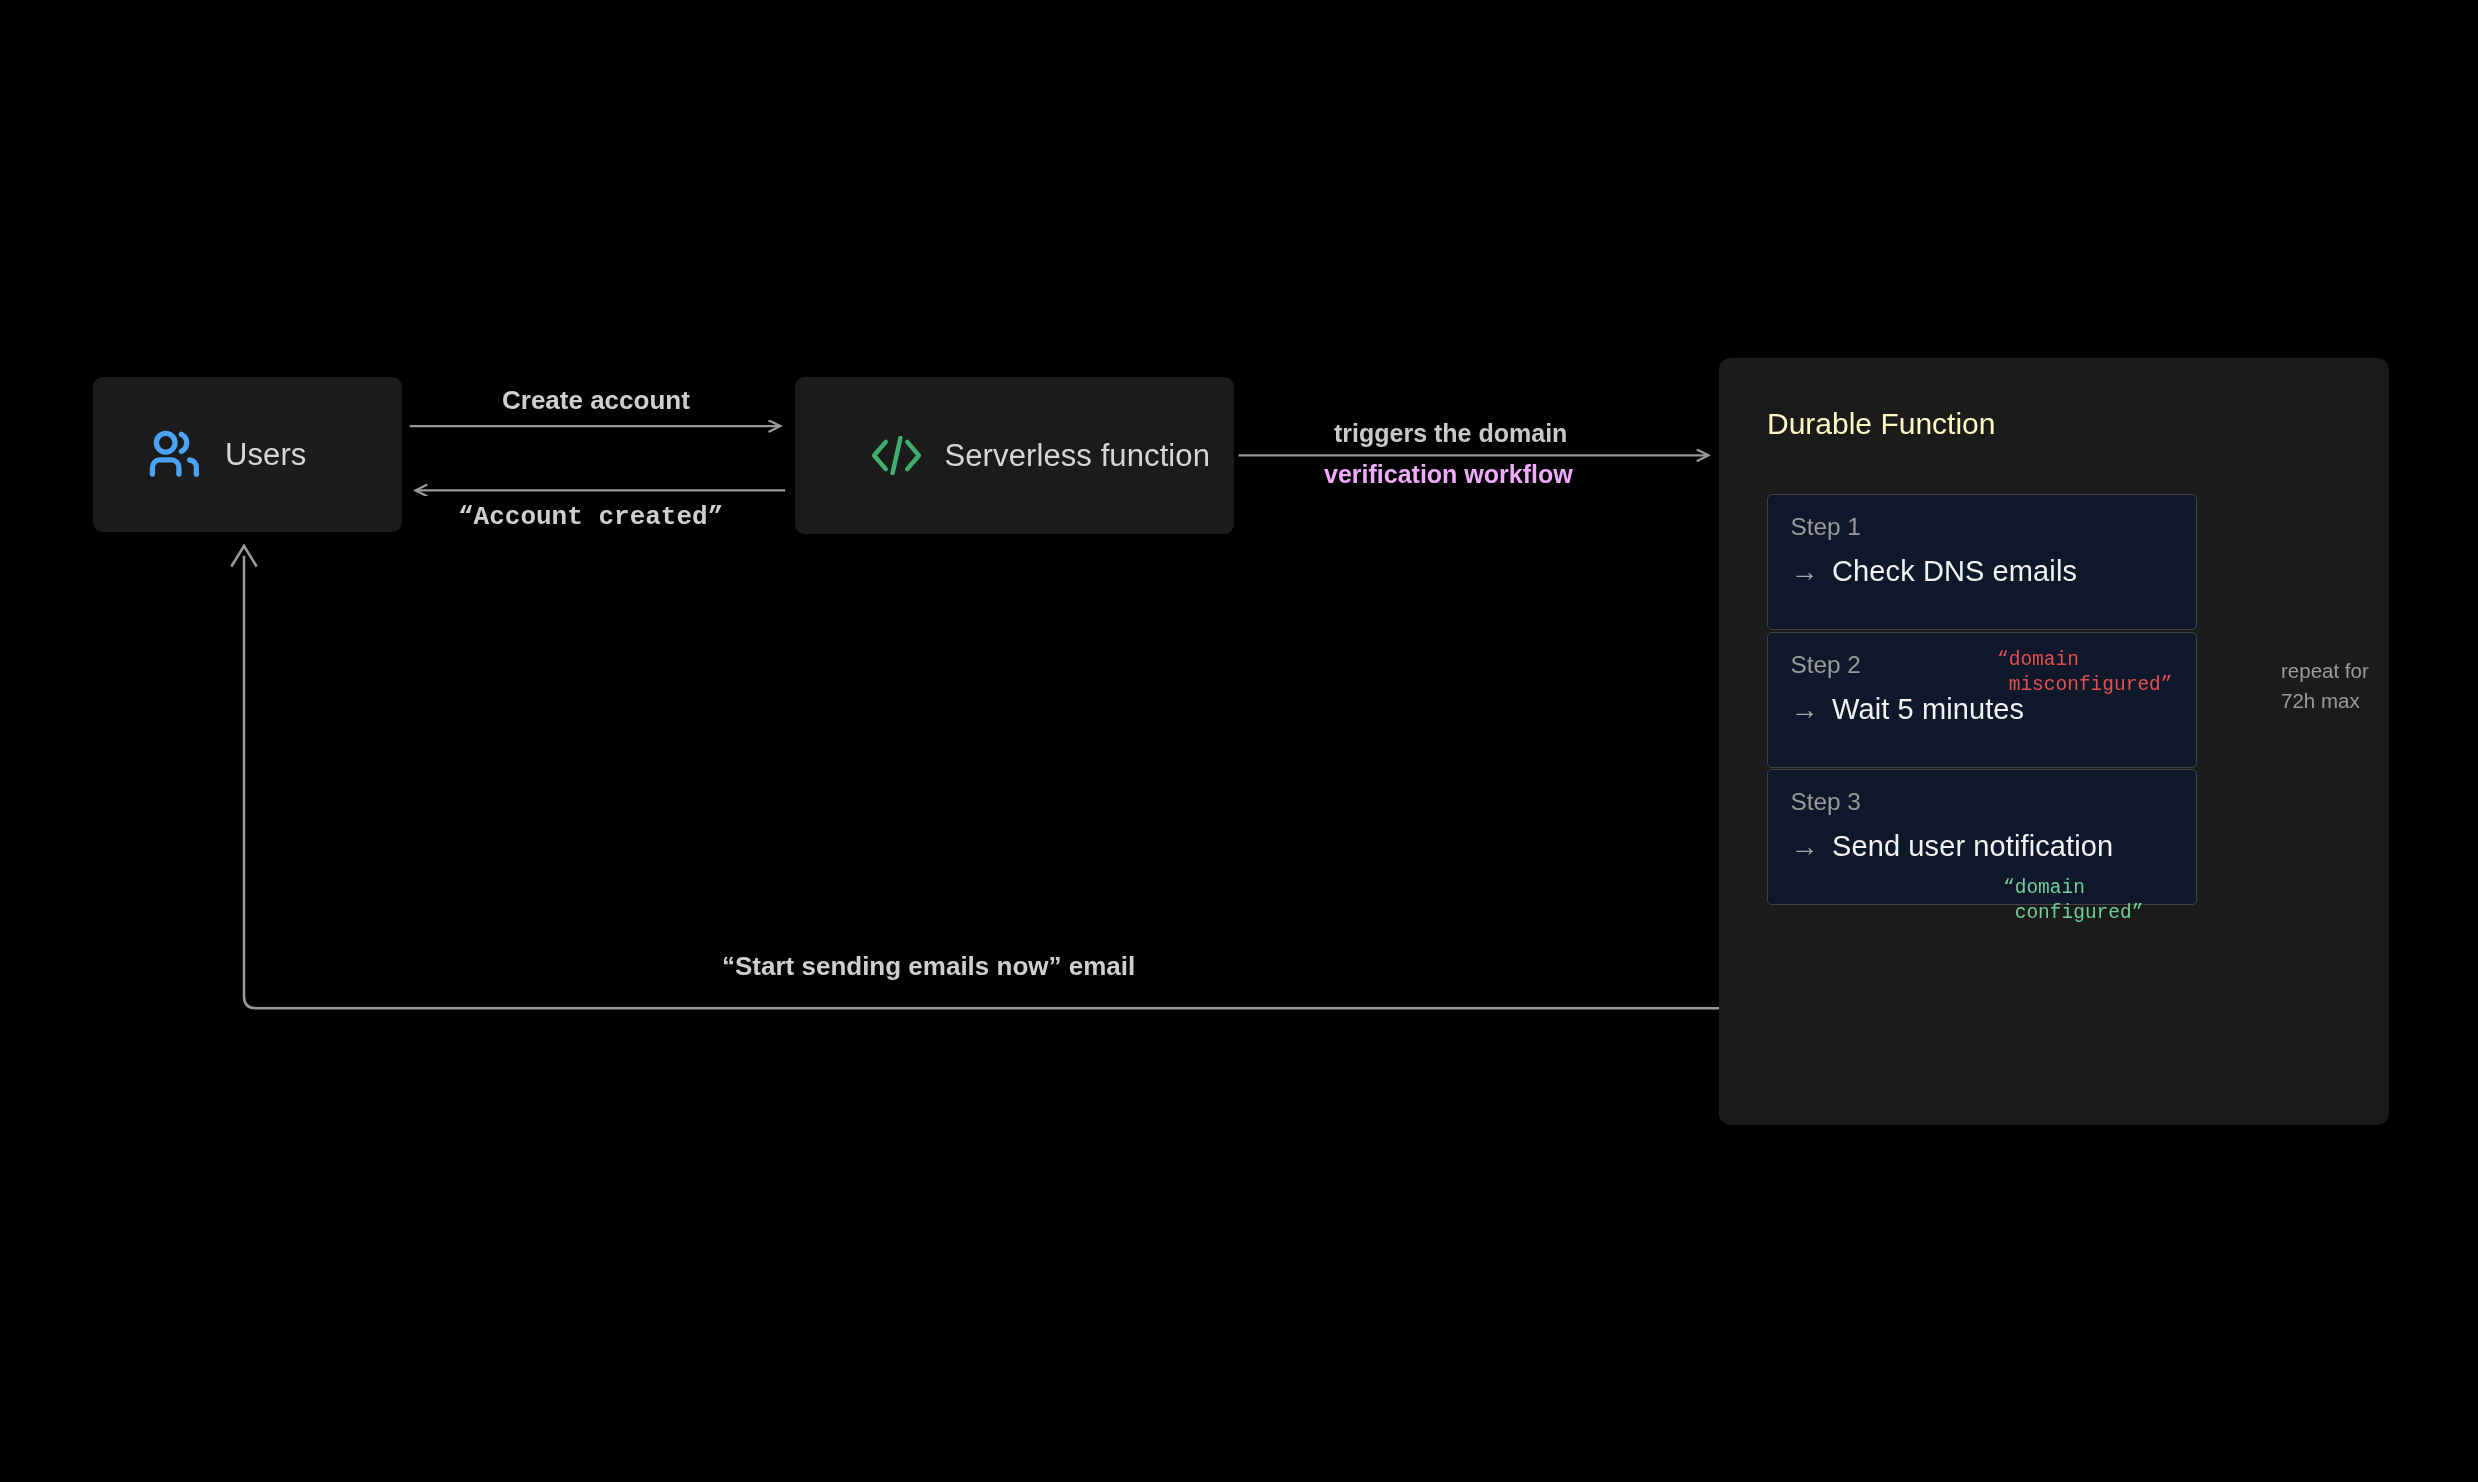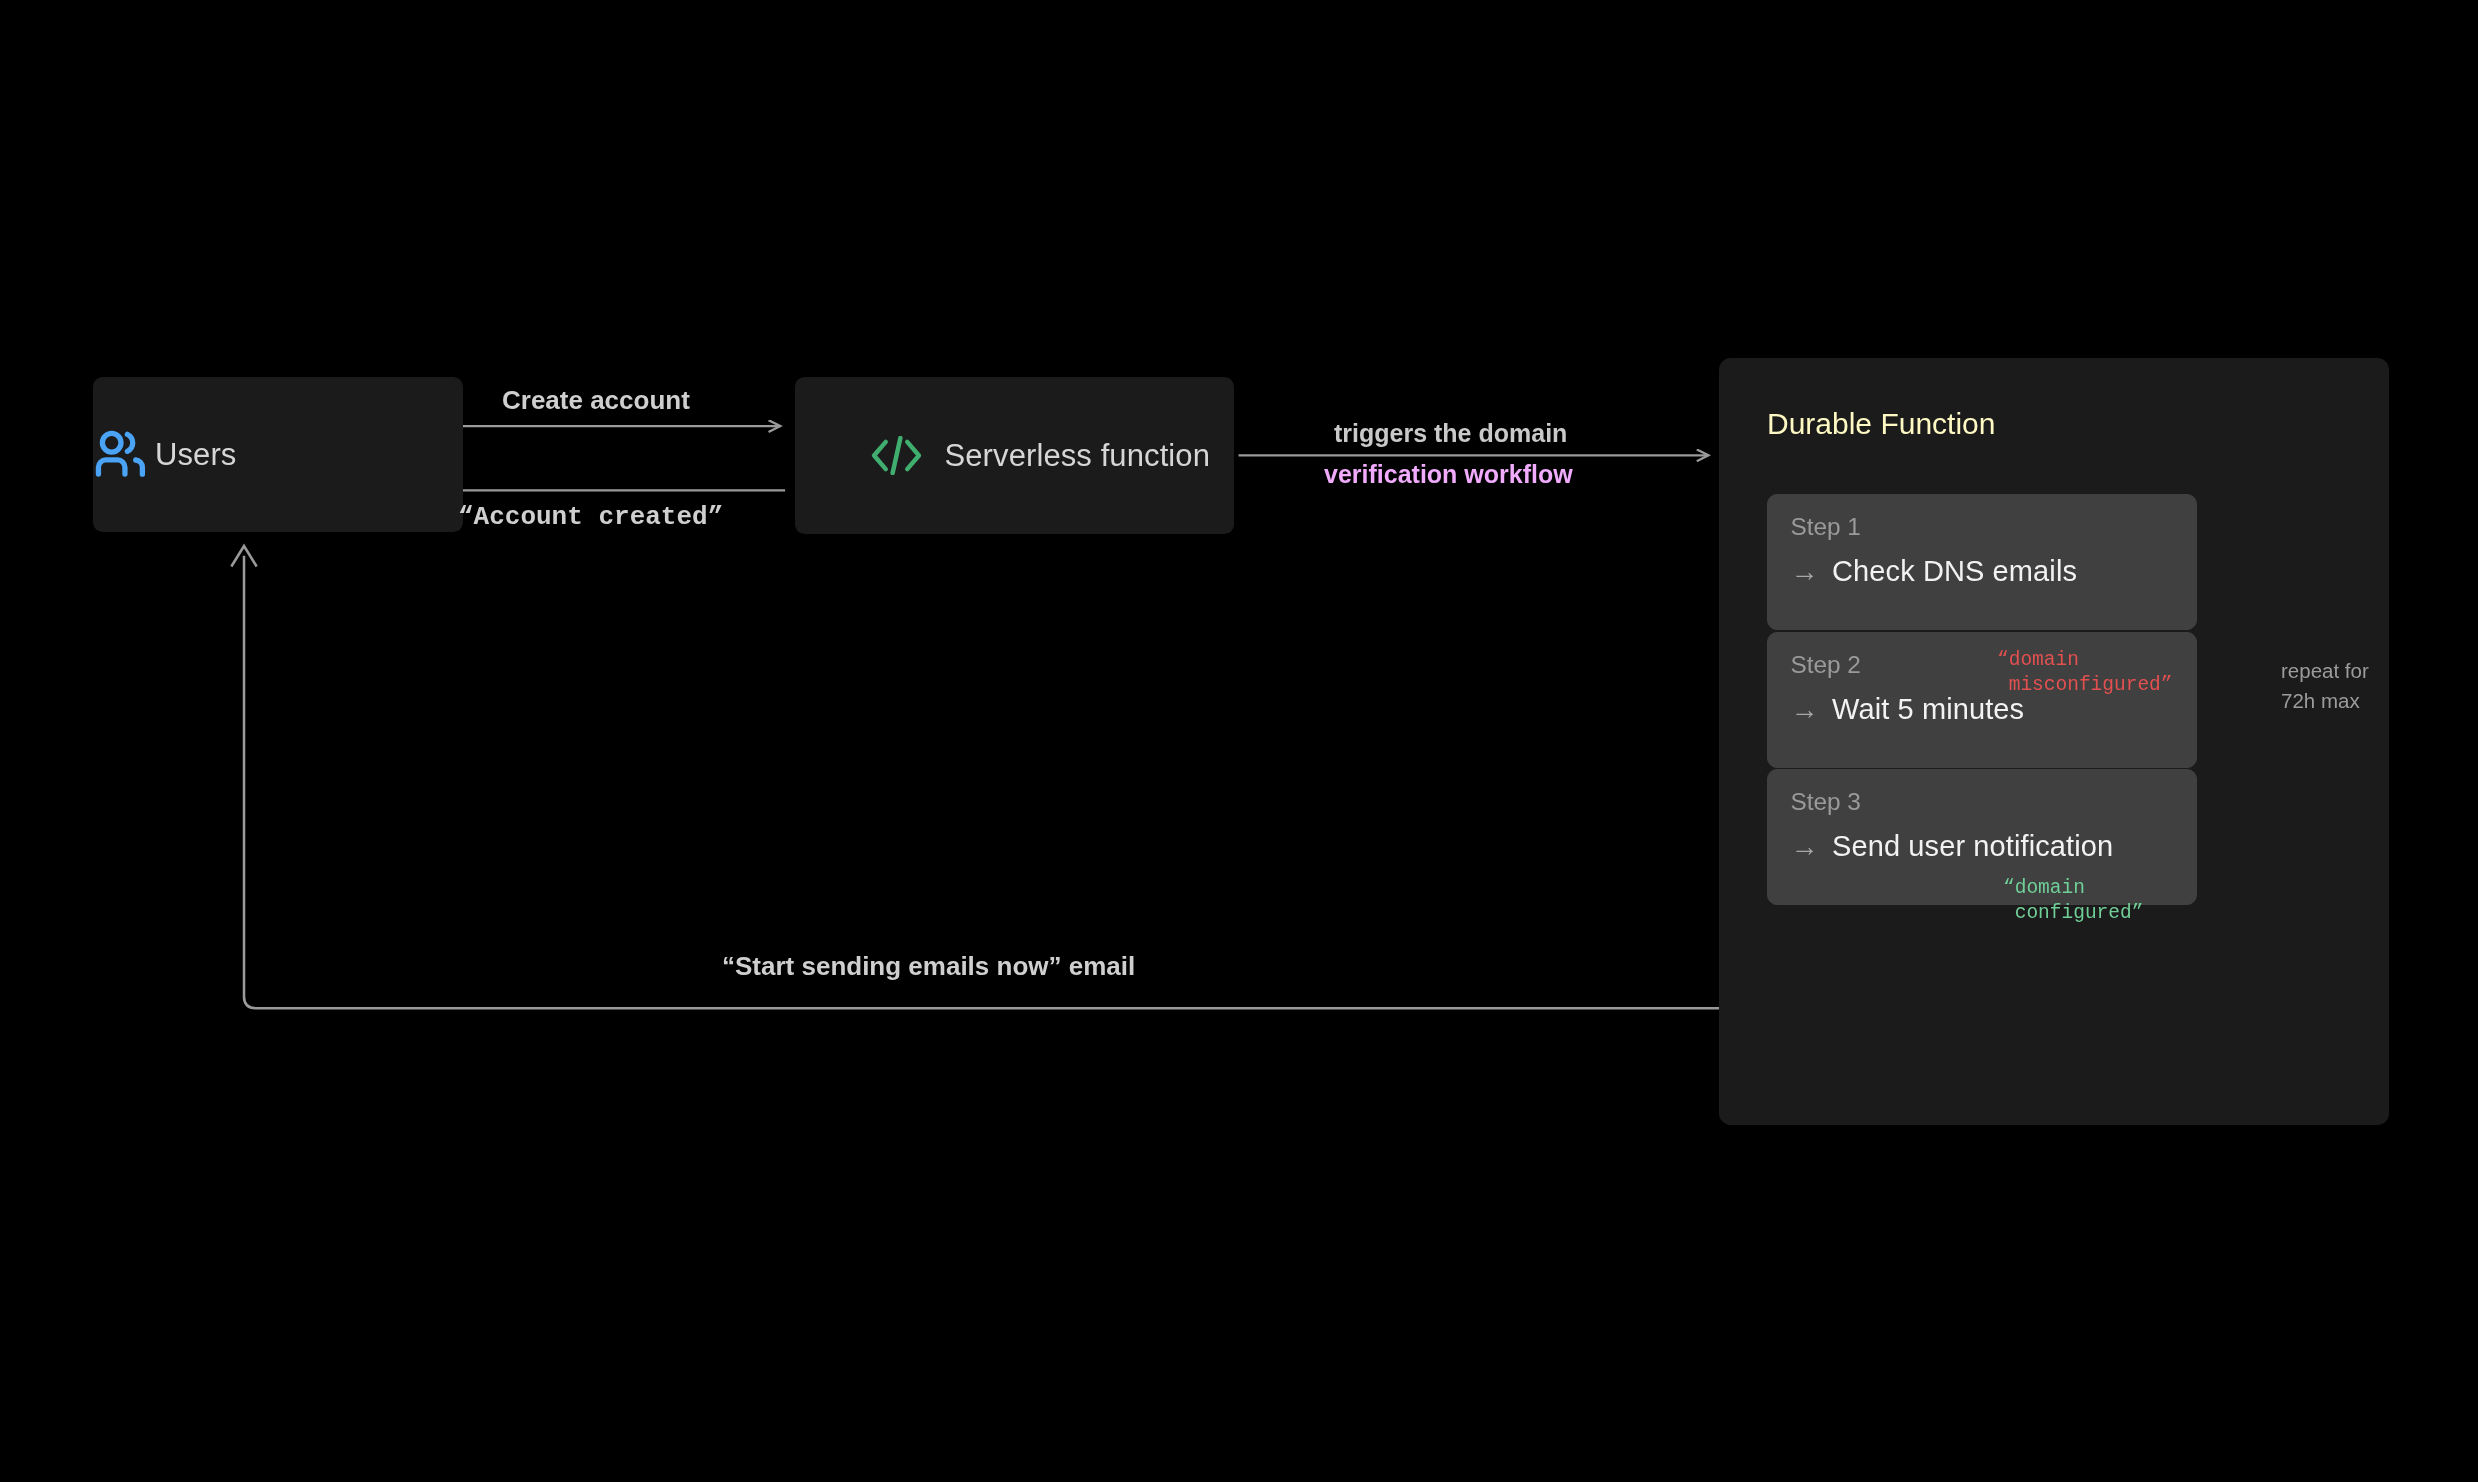--- a/index.html
+++ b/index.html
@@ -26,22 +26,23 @@
   .node {
     position: absolute;
     background: #1b1b1b;
     border-radius: 9.8px;
     display: flex;
     align-items: center;
     box-sizing: border-box;
   }
   #users-node {
     left: 93px; top: 377px;
-    width: 370px; height: 155px;
-    gap: 5px;
+    width: 309px; height: 155px;
+    padding-left: 54px;
+    gap: 21px;
   }
   #serverless-node {
     left: 795px; top: 377px;
     width: 439px; height: 157px;
     padding-left: 75px;
     gap: 21.5px;
   }
   .node-label {
     color: #d6d6d6;
     font-size: 31px;
@@ -65,23 +66,23 @@
     font-size: 30px;
     white-space: nowrap;
   }
 
   
   .step-card {
     position: absolute;
     left: 1767px;
     width: 430px;
     height: 136px;
-    background: #404040;
+    background: #0f172a;
     border: 1px solid #414141;
-    border-radius: 10px;
+    border-radius: 5px;
     box-sizing: border-box;
   }
   #step-1 { top: 494px; }
   #step-2 { top: 632px; }
   #step-3 { top: 769px; }
   .step-eyebrow {
     position: absolute;
     left: 22.4px; top: 17.6px;
     color: #9a9a9a;
     font-size: 24.4px;

